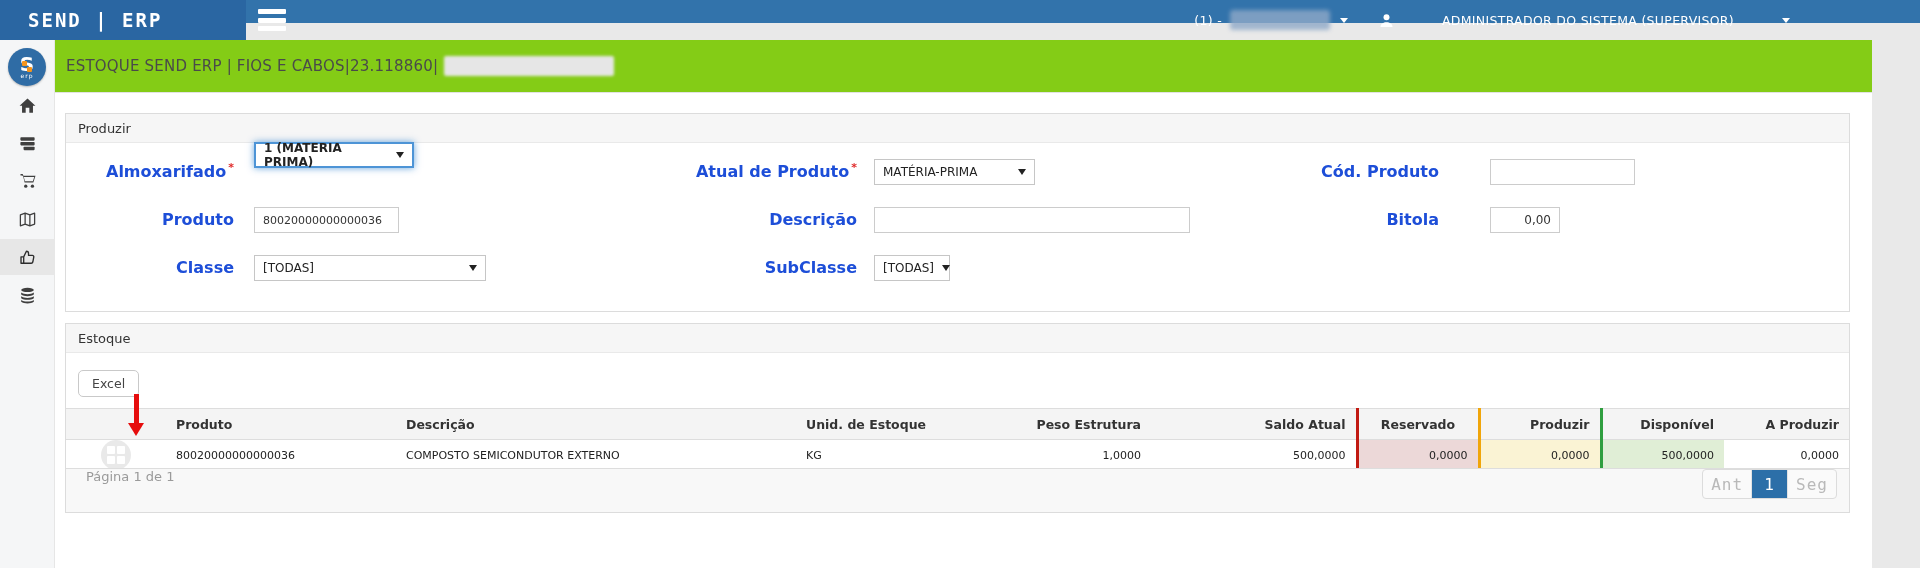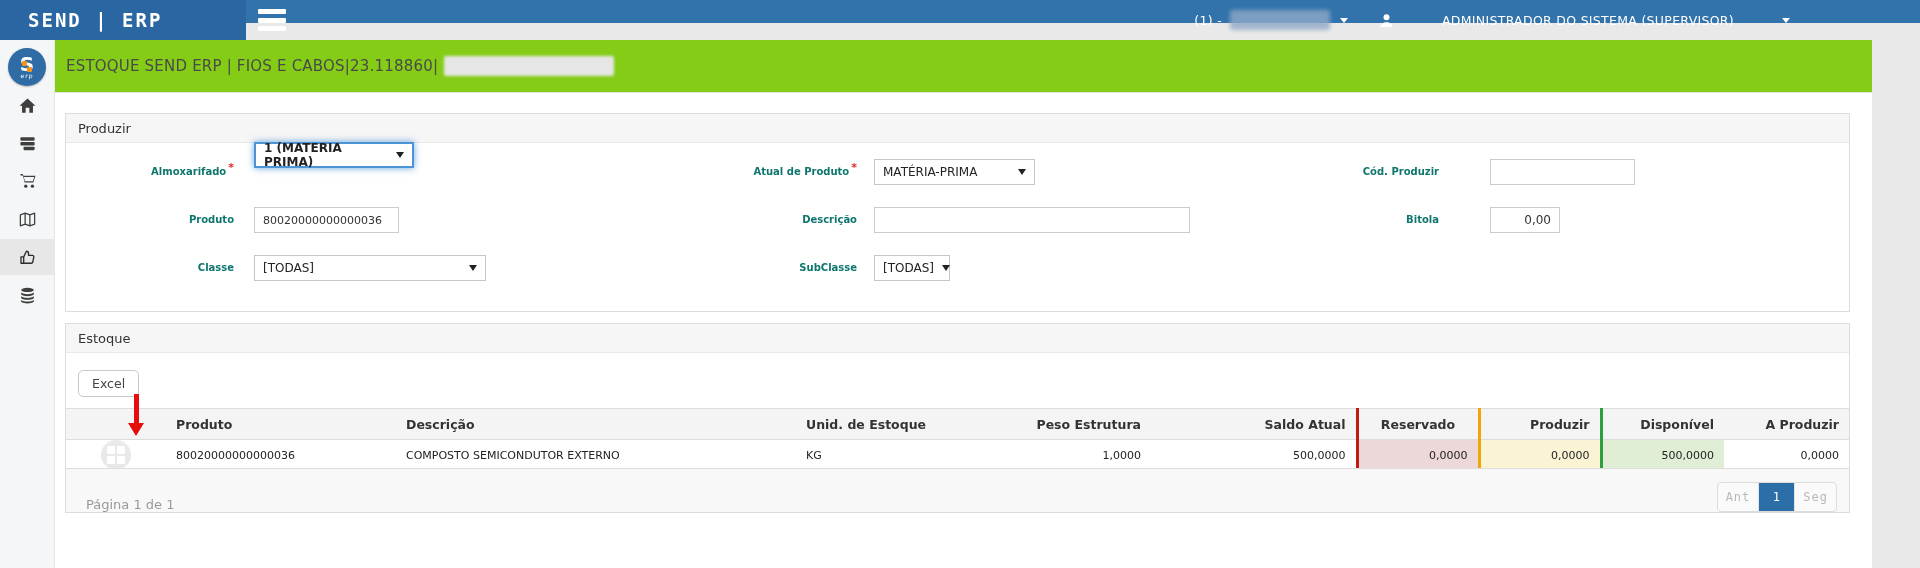--- a/index.html
+++ b/index.html
@@ -39,21 +39,21 @@
   .titlebar { position:absolute; left:0; top:0; width:1817px; height:53px; background:#84cc16; border-bottom:1px solid #e2e2e2; display:flex; align-items:center; padding-left:11px; }
   .page-title { font-size:15px; color:#4a4a4a; letter-spacing:.2px; white-space:nowrap; }
   .redacted-title { width:170px; height:20px; margin-left:6px; background:#e6e6e6; border-radius:2px; filter:blur(1.5px); }
 
   .panel { position:absolute; left:10px; width:1785px; background:#fff; border:1px solid #dcdcdc; }
   .panel-heading { height:29px; background:#f6f6f6; border-bottom:1px solid #e9e9e9; display:flex; align-items:center; padding-left:12px; font-size:13px; color:#333; }
   .panel-filtros { top:73px; height:199px; }
   .panel-estoque { top:283px; height:190px; }
 
   
-  .f-label { position:absolute; height:26px; line-height:26px; font-size:10px; font-weight:bold; color:#0f766e; text-align:left; white-space:nowrap; }
+  .f-label { position:absolute; height:26px; line-height:26px; font-size:16px; font-weight:bold; color:#1d4ed8; text-align:left; white-space:nowrap; }
   .req::after { content:"*"; color:#e02b2b; font-size:11px; vertical-align:top; position:relative; top:-4px; margin-left:2px; }
   .f-input { position:absolute; height:26px; border:1px solid #ccc; background:#fff; font-family:inherit; font-size:12px; color:#333; padding:0 8px; outline:none; }
   .f-select { position:absolute; height:26px; border:1px solid #c6c6c6; background:#fff; font-size:12px; color:#222; display:flex; align-items:center; justify-content:space-between; padding:0 8px; cursor:pointer; }
   .f-select .chev { width:0; height:0; border-left:4.5px solid transparent; border-right:4.5px solid transparent; border-top:6px solid #222; margin-left:8px; flex:none; }
   .f-select.focused { border:2px solid #4d94d6; box-shadow:0 0 7px rgba(77,148,214,.85); }
 
   
   .excel-btn { position:absolute; left:12px; top:46px; height:27px; padding:0 13px; background:#fff; border:1px solid #c9c9c9; border-radius:5px; font-size:12.5px; color:#444; cursor:pointer; font-family:inherit; }
   table.stock { position:absolute; left:0; top:84px; width:1783px; border-collapse:collapse; table-layout:fixed; }
   table.stock th { height:31px; background:#f4f4f4; border-top:1px solid #ddd; border-bottom:1px solid #ddd; font-size:12.5px; font-weight:bold; color:#333; padding:0 10px; white-space:nowrap; overflow:hidden; }
@@ -65,24 +65,24 @@
   .b-red { border-left:3px solid #c11a12; }
   .b-orange { border-left:3px solid #f0a50a; }
   .b-green { border-left:3px solid #2f9e3f; }
   .expand-btn { width:30px; height:30px; border-radius:50%; background:#e9e9e9; display:inline-grid; grid-template-columns:8px 8px; grid-template-rows:8px 8px; gap:2px; align-content:center; justify-content:center; cursor:pointer; vertical-align:middle; }
   .expand-btn i { background:#fff; border-radius:1px; }
   .arrow-annotation { position:absolute; left:62px; top:70px; width:17px; height:44px; z-index:5; pointer-events:none; }
   .arrow-annotation .shaft { position:absolute; left:6px; top:0; width:5px; height:30px; background:#e60d0d; }
   .arrow-annotation .head { position:absolute; left:0; top:29px; width:0; height:0; border-left:8.5px solid transparent; border-right:8.5px solid transparent; border-top:13px solid #e60d0d; }
 
   
-  .table-footer { position:absolute; left:0; bottom:0; width:1783px; height:44px; background:#f8f8f8; border-top:1px solid #ddd; display:flex; align-items:flex-end; justify-content:space-between; padding:0 12px 0 20px; }
+  .table-footer { position:absolute; left:0; bottom:0; width:1783px; height:44px; background:#f8f8f8; border-top:1px solid #ddd; display:flex; align-items:flex-start; justify-content:space-between; padding:0 12px 0 20px; }
   .page-summary { font-size:13px; color:#9a9a9a; }
   .pager { display:inline-flex; border:1px solid #dcdcdc; border-radius:4px; overflow:hidden; background:#fafafa; }
-  .pager button { min-width:36px; height:28px; border:none; background:transparent; font-family:"DejaVu Sans Mono","Liberation Mono",monospace; font-size:12px; color:#b9b9b9; letter-spacing:1px; cursor:pointer; padding:0 8px; }
+  .pager button { min-width:36px; height:28px; border:none; background:transparent; font-family:"DejaVu Sans Mono","Liberation Mono",monospace; font-size:16px; color:#b9b9b9; letter-spacing:1px; cursor:pointer; padding:0 8px; }
   .pager button + button { border-left:1px solid #e3e3e3; }
   .pager button.active { background:#2c6fa8; color:#fff; }
 
   svg.icn { display:block; }
 </style>
 </head>
 <body>
 
 <div class="app">
 
@@ -171,21 +171,21 @@
       <label class="f-label req" style="right:1615px; top:45px;">Almoxarifado</label>
       <div class="f-select focused" style="left:188px; top:28px; width:160px;font-weight:bold;">
         <span>1 (MATERIA PRIMA)</span>
           <span class="chev"></span>
       </div>
       <label class="f-label req" style="right:992px; top:45px;">Atual de Produto</label>
       <div class="f-select" style="left:808px; top:45px; width:161px;">
         <span>MATÉRIA-PRIMA</span>
           <span class="chev"></span>
       </div>
-      <label class="f-label" style="right:410px; top:45px;">Cód. Produzir</label>
+      <label class="f-label" style="right:410px; top:45px;">Cód. Produto</label>
       <input class="f-input" style="left: 1424px; top: 45px; width: 145px;" value="">
 
       <label class="f-label" style="right:1615px; top:93px;">Produto</label>
       <input class="f-input" style="left: 188px; top: 93px; width: 145px; font-size: 11px;" value="80020000000000036">
       <label class="f-label" style="right:992px; top:93px;">Descrição</label>
       <input class="f-input" style="left: 808px; top: 93px; width: 316px;" value="">
       <label class="f-label" style="right:410px; top:93px;">Bitola</label>
       <input class="f-input" style="left: 1424px; top: 93px; width: 70px; text-align: right;" value="0,00">
 
       <label class="f-label" style="right:1615px; top:141px;">Classe</label>

